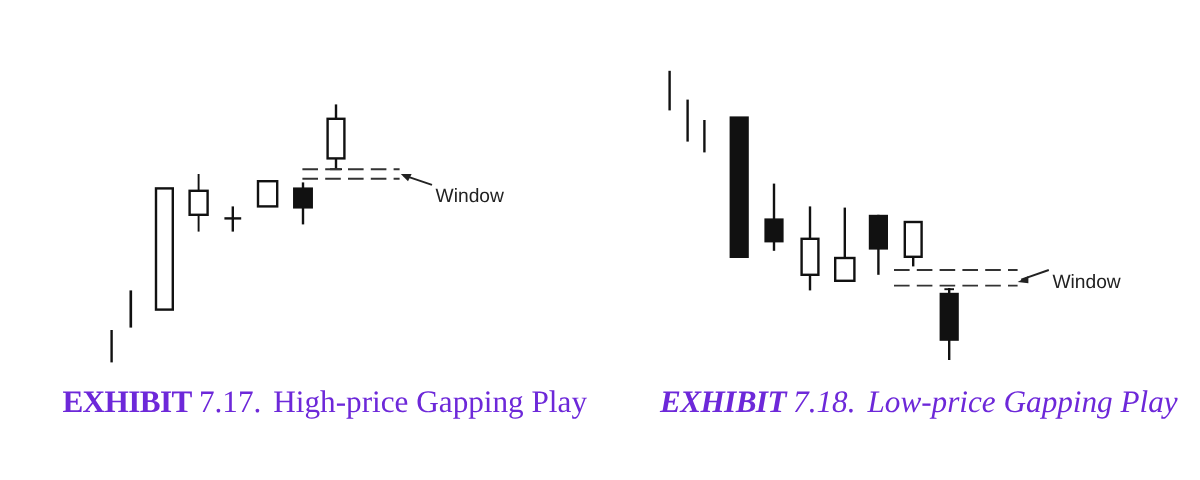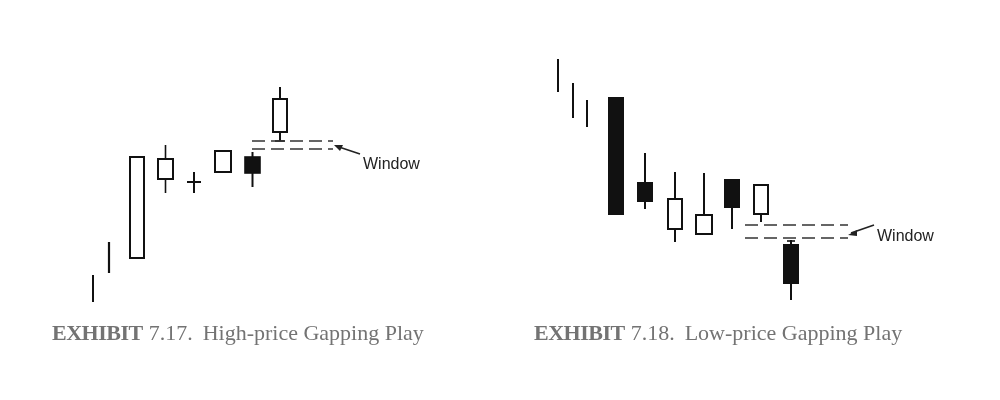--- a/index.html
+++ b/index.html
@@ -16,37 +16,37 @@
     #stage {
       position: absolute;
       left: 0;
       top: 0;
       width: 1000px;
       height: 400px;
     }
     .caption {
       position: absolute;
       font-family: "Liberation Serif", "DejaVu Serif", serif;
-      font-size: 22px;
-      color: #737373;
+      font-size: 26px;
+      color: #6d28d9;
       white-space: nowrap;
       line-height: 1;
     }
     .caption .label {
       font-weight: bold;
       letter-spacing: -0.5px;
     }
     .caption .num {
       margin-left: 6px;
     }
     .caption .title {
       margin-left: 10px;
     }
     #caption-left { left: 52px; top: 322px; }
-    #caption-right { left: 534px; top: 322px; }
+    #caption-right { left: 550px; top: 322px; font-style: italic; }
     .annot {
       position: absolute;
       font-family: "Liberation Sans", "DejaVu Sans", sans-serif;
       font-size: 16px;
       color: #222222;
       white-space: nowrap;
       line-height: 1;
       margin-top: 11px;
     }
     #annot-left { left: 363px; top: 145px; }

